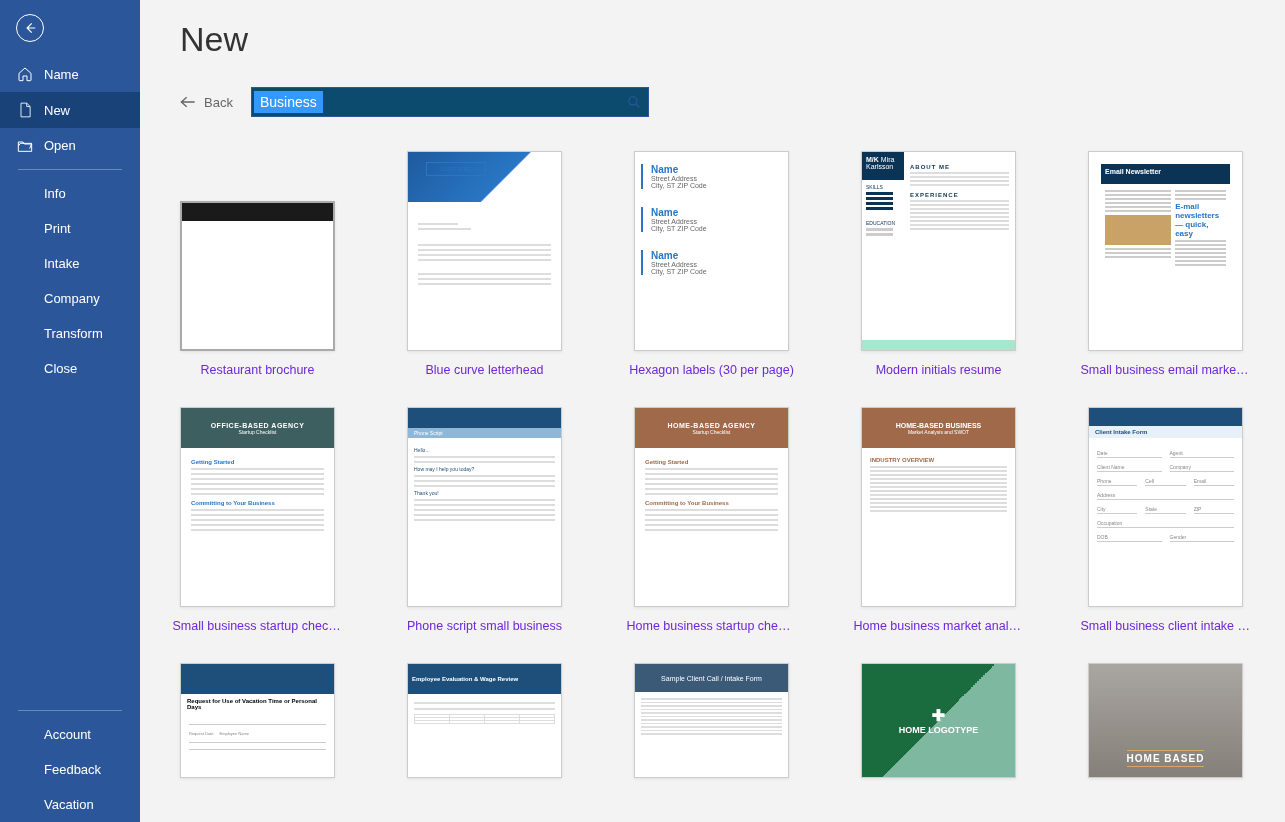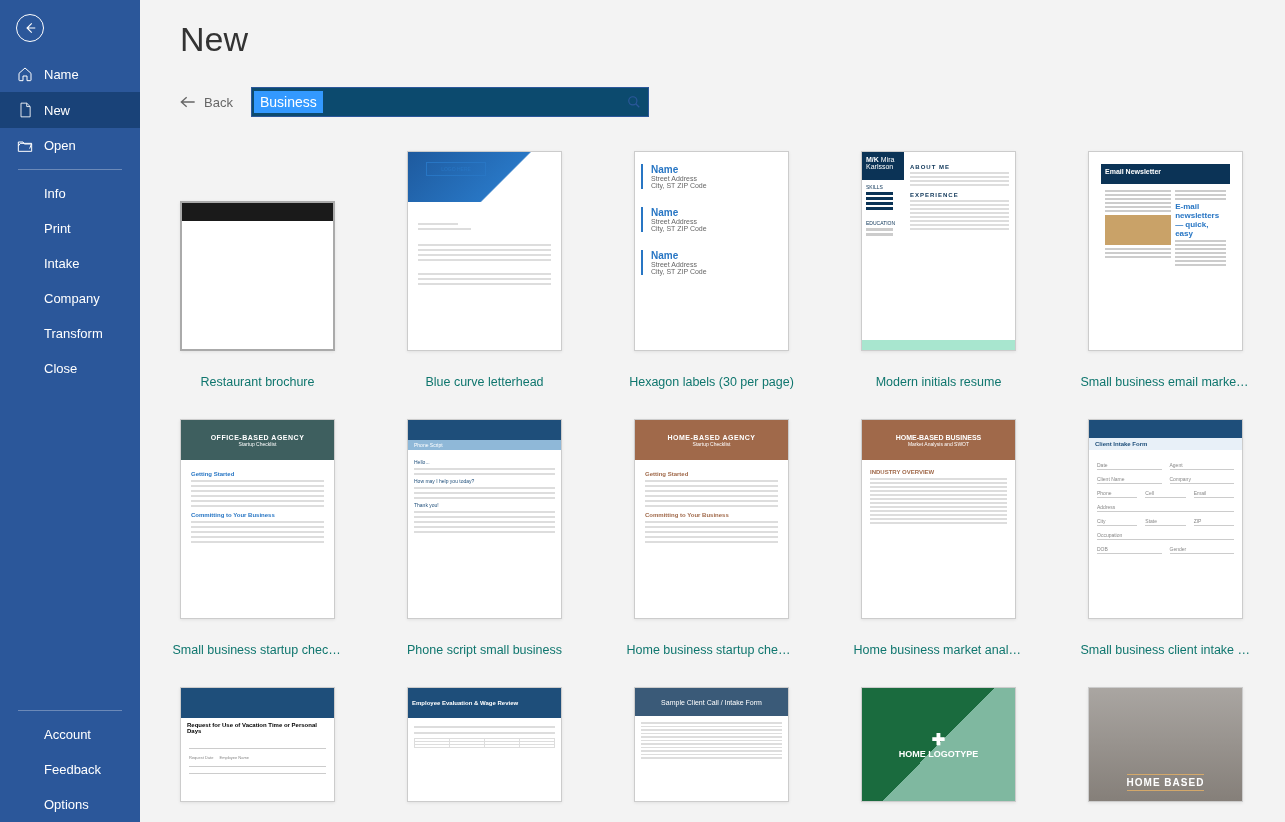--- a/index.html
+++ b/index.html
@@ -24,21 +24,21 @@
   .search-box { width:398px; height:30px; border:1px solid #2b579a; display:flex; align-items:center; background:#0c4a6e; }
   .search-box .highlight { padding:3px 6px; background:#3399ff; color:#fff; font-size:14px; margin-left:2px; }
   .search-btn { width:28px; height:28px; display:flex; align-items:center; justify-content:center; cursor:pointer; }
   
   
   .grid { display:flex; flex-direction:column; gap:30px; }
   .row { display:flex; gap:72px; }
   .template { display:flex; flex-direction:column; align-items:center; cursor:pointer; width:155px; }
   .thumb { width:155px; height:200px; background:#fff; border:1px solid #ccc; position:relative; overflow:hidden; box-shadow:0 1px 3px rgba(0,0,0,0.08); }
   .thumb.bordered { border:2px solid #aaa; }
-  .caption { margin-top:24px; font-size:12.5px; color:#0f766e; text-align:center; max-width:170px; white-space:nowrap; overflow:hidden; text-overflow:ellipsis; }
+  .caption { margin-top:12px; font-size:12.5px; color:#6d28d9; text-align:center; max-width:170px; white-space:nowrap; overflow:hidden; text-overflow:ellipsis; }
   
   
   .t-restaurant { background:#1a1a1a; display:grid; grid-template-columns:1fr 1fr; grid-template-rows:repeat(4,1fr); gap:2px; padding:6px; }
   .t-restaurant div { background:#333; }
   .t-restaurant .red { background:#c0392b; border-radius:50%; }
   .t-restaurant .food { background: radial-gradient(circle, #d4a574, #8b6f47); border-radius:50%; }
   .t-restaurant .txt { font-size:4px; color:#aaa; }
   
   .t-blue { display:flex; flex-direction:column; }
   .t-blue .wave { height:50px; background:linear-gradient(135deg,#1e5a9e,#2876c4 60%,#fff 61%); position:relative; }
@@ -176,21 +176,21 @@
     </div>
   <div class="spacer"></div>
   <div class="divider"></div>
   <div class="nav-item sub">
       <span>Account</span>
     </div>
   <div class="nav-item sub">
       <span>Feedback</span>
     </div>
   <div class="nav-item sub">
-      <span>Options</span>
+      <span>Vacation</span>
     </div>
 </div>
 
 <div class="main">
   <div class="title">New</div>
 
   <div class="search-row">
     <div class="back-link">
       <svg width="16" height="12" viewBox="0 0 24 18" fill="none" stroke="#666" stroke-width="2">
           <path d="M10 2L2 9l8 7M2 9h20"></path>

